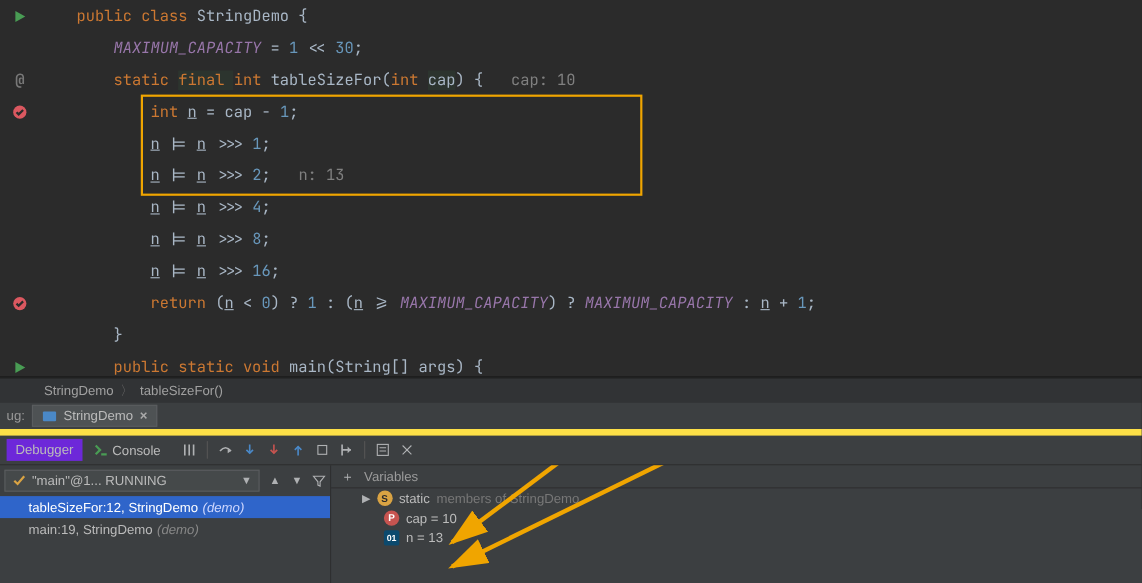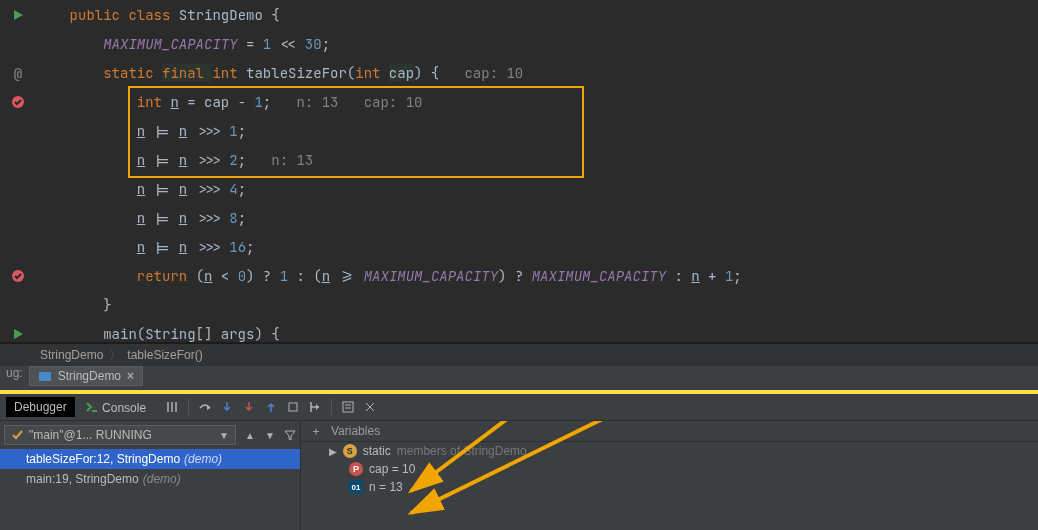--- a/index.html
+++ b/index.html
@@ -13,27 +13,27 @@
   .fld{color:#9876aa;font-style:italic}
   .num{color:#6897bb}
   .inline{color:#808080;}
   .u{text-decoration:underline}
   .exec-hl{background:#2266aa;position:absolute;left:-36px;right:-9999px;top:0;bottom:0;z-index:-1}
   .err-hl{background:#3d2323;position:absolute;left:-36px;right:-9999px;top:0;bottom:0;z-index:-2}
   .boxed{border:2px solid #f0a500;position:absolute;z-index:0;pointer-events:none}
   .breadcrumb{height:22px;background:#313335;border-top:1px solid #1c1c1c;display:flex;align-items:center;font-family:"Segoe UI",Arial,sans-serif;font-size:12px;color:#a0a0a0;padding-left:40px}
   .bc-sep{margin:0 6px;color:#666}
   .debugpane{background:#3c3f41;height:166px;display:flex;flex-direction:column;font-family:"Segoe UI",Arial,sans-serif;font-size:12px;color:#bbbbbb}
-  .dp-header{display:flex;align-items:flex-start;height:24px;border-bottom:4px solid #fde047}
+  .dp-header{display:flex;align-items:center;height:24px;border-bottom:6px solid #fde047}
   .dp-label{padding:0 6px;color:#999}
   .dp-tab{background:#4e5254;padding:2px 8px;border:1px solid #5a5d5f;display:flex;align-items:center;gap:6px}
   .dp-tab-x{color:#aaa;font-weight:bold;cursor:pointer}
   .dp-tabbar{display:flex;align-items:center;height:26px;border-bottom:1px solid #2e2f30;gap:2px;padding-left:6px}
   .dp-btn{padding:3px 8px;color:#bbbbbb}
-  .dp-btn.active{background:#000000}
+  .dp-btn.active{background:#6d28d9}
   .dp-tool{width:20px;height:20px;display:flex;align-items:center;justify-content:center;color:#afb1b3}
   .dp-body{display:flex;flex:1;min-height:0}
   .dp-frames{width:300px;border-right:1px solid #2e2f30;display:flex;flex-direction:column}
   .dp-col-title{height:20px;padding-left:8px;color:#9c9c9c;border-bottom:1px solid #2e2f30;display:flex;align-items:center}
   .dp-thread{background:#45494a;border:1px solid #5a5d5f;margin:4px;padding:2px 6px;display:flex;align-items:center;gap:4px}
   .dp-frame-row{padding:3px 26px;display:flex;gap:4px}
   .dp-frame-row.sel{background:#2f65ca;color:#fff}
   .dp-frame-row .dim{color:#888;font-style:italic}
   .dp-frame-row.sel .dim{color:#cfd8ff;font-style:italic}
   .dp-vars{flex:1;position:relative}
@@ -84,29 +84,29 @@
       <div class="g-cell">
         <svg class="icn">
           <path d="M3 2l9 5-9 5z" fill="#499c54"></path>
         </svg>
       </div>
     </div>
   <div class="code" id="codelines">
       <div class="line"><span>    </span><span class="kw">public </span><span class="kw">class </span><span class="cls">StringDemo </span><span class="cls">{</span></div>
       <div class="line"><span>        </span><span class="fld">MAXIMUM_CAPACITY</span><span class="cls"> = </span><span class="num">1 </span><span class="cls">&lt;&lt; </span><span class="num">30</span><span class="cls">;</span></div>
       <div class="line"><span>        </span><span class="kw">static </span><span class="kw" style="background: rgba(50, 89, 61, 0.2);">final </span><span class="kw">int </span><span class="cls">tableSizeFor</span><span class="cls">(</span><span class="kw">int </span><span class="paramp" style="background: rgba(50, 89, 61, 0.2);">cap</span><span class="cls">) {   </span><span class="inline">cap: 10</span></div>
-      <div class="line"><div class="err-hl"></div><span>            </span><span class="kw">int </span><span class="cls u">n</span><span class="cls"> = cap - </span><span class="num">1</span><span class="cls">;   </span><span class="inline">n: 13   cap: 10</span></div>
+      <div class="line"><div class="err-hl"></div><span>            </span><span class="kw">int </span><span class="cls u">n</span><span class="cls"> = cap - </span><span class="num">1</span><span class="cls">;   </span></div>
       <div class="line"><span>            </span><span class="cls u">n</span><span class="cls"> |= </span><span class="cls u">n</span><span class="cls"> &gt;&gt;&gt; </span><span class="num">1</span><span class="cls">;</span></div>
       <div class="line"><div class="exec-hl"></div><span>            </span><span class="cls u">n</span><span class="cls"> |= </span><span class="cls u">n</span><span class="cls"> &gt;&gt;&gt; </span><span class="num">2</span><span class="cls">;   </span><span class="inline">n: 13</span></div>
       <div class="line"><span>            </span><span class="cls u">n</span><span class="cls"> |= </span><span class="cls u">n</span><span class="cls"> &gt;&gt;&gt; </span><span class="num">4</span><span class="cls">;</span></div>
       <div class="line"><span>            </span><span class="cls u">n</span><span class="cls"> |= </span><span class="cls u">n</span><span class="cls"> &gt;&gt;&gt; </span><span class="num">8</span><span class="cls">;</span></div>
       <div class="line"><span>            </span><span class="cls u">n</span><span class="cls"> |= </span><span class="cls u">n</span><span class="cls"> &gt;&gt;&gt; </span><span class="num">16</span><span class="cls">;</span></div>
       <div class="line"><div class="err-hl"></div><span>            </span><span class="kw">return </span><span class="cls">(</span><span class="cls u">n</span><span class="cls"> &lt; </span><span class="num">0</span><span class="cls">) ? </span><span class="num">1 </span><span class="cls">: (</span><span class="cls u">n</span><span class="cls"> &gt;= </span><span class="fld">MAXIMUM_CAPACITY</span><span class="cls">) ? </span><span class="fld">MAXIMUM_CAPACITY</span><span class="cls"> : </span><span class="cls u">n</span><span class="cls"> + </span><span class="num">1</span><span class="cls">;</span></div>
       <div class="line"><span>        </span><span class="cls">}</span></div>
-      <div class="line"><span>        </span><span class="cls">main</span><span class="cls">(String[] args) {</span></div>
+      <div class="line"><span>        </span><span class="kw">public static void </span><span class="cls">main</span><span class="cls">(String[] args) {</span></div>
     </div>
   <div class="boxed" style="left:128px;top:86px;width:452px;height:88px"></div>
 </div>
 
 <div class="breadcrumb">
   <span>StringDemo</span>
   <span class="bc-sep">〉</span>
   <span>tableSizeFor()</span>
 </div>
 

